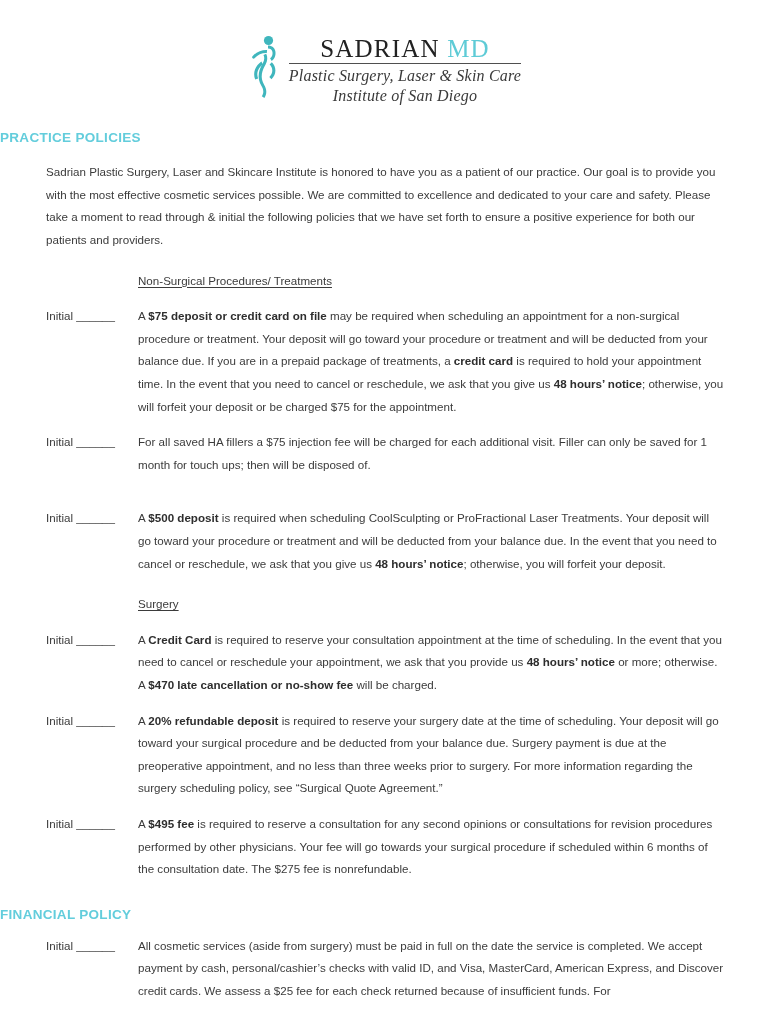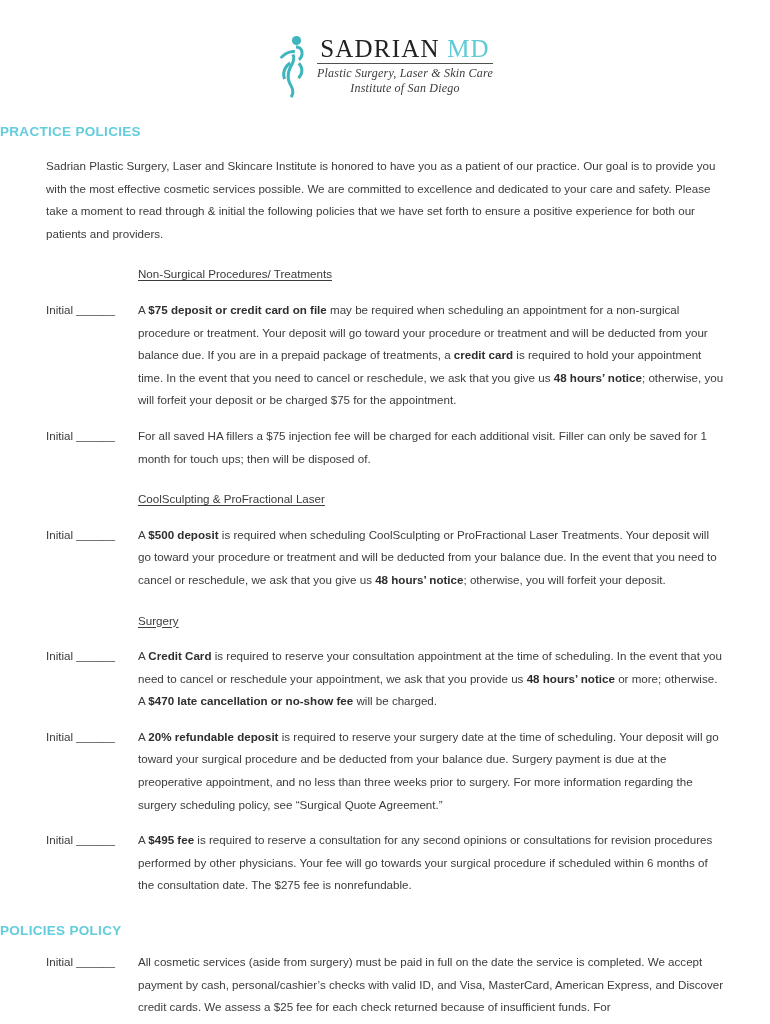--- a/index.html
+++ b/index.html
@@ -57,21 +57,21 @@
   .logo-name .teal { color: #5ecbd6; }
   .logo-rule {
     width: 100%;
     height: 1px;
     background: #4f4f4f;
     margin: 1px 0 2px 0;
   }
   .logo-tagline {
     font-family: "Liberation Serif", serif;
     font-style: italic;
-    font-size: 12px;
+    font-size: 16px;
     color: #3a3a3a;
     line-height: 1.25;
     text-align: center;
     letter-spacing: 0.2px;
     white-space: nowrap;
   }
 
   
   .doc-heading {
     color: #63cddc;
@@ -172,21 +172,20 @@
     <div class="policy-text"><span>A </span><b>$75 deposit or credit card on file</b><span> may be required when scheduling an appointment for a non-surgical procedure or treatment. Your deposit will go toward your procedure or treatment and will be deducted from your balance due. If you are in a prepaid package of treatments, a </span><b>credit card</b><span> is required to hold your appointment time. In the event that you need to cancel or reschedule, we ask that you give us </span><b>48 hours’ notice</b><span>; otherwise, you will forfeit your deposit or be charged $75 for the appointment.</span></div>
   </div>
 
   <div class="policy-row">
     <div class="initial-cell">Initial ______</div>
     <div class="policy-text"><span>For all saved HA fillers a $75 injection fee will be charged for each additional visit. Filler can only be saved for 1 month for touch ups; then will be disposed of.</span></div>
   </div>
 
   <div class="subheading-row">
     <div class="subheading-spacer"></div>
-    <div class="subheading"><span>CoolSculpting &amp; ProFractional Laser</span></div>
   </div>
 
   <div class="policy-row">
     <div class="initial-cell">Initial ______</div>
     <div class="policy-text"><span>A </span><b>$500 deposit</b><span> is required when scheduling CoolSculpting or ProFractional Laser Treatments. Your deposit will go toward your procedure or treatment and will be deducted from your balance due. In the event that you need to cancel or reschedule, we ask that you give us </span><b>48 hours’ notice</b><span>; otherwise, you will forfeit your deposit.</span></div>
   </div>
 
   <div class="subheading-row">
     <div class="subheading-spacer"></div>
     <div class="subheading"><span>Surgery</span></div>
@@ -200,20 +199,20 @@
   <div class="policy-row">
     <div class="initial-cell">Initial ______</div>
     <div class="policy-text"><span>A </span><b>20% refundable deposit</b><span> is required to reserve your surgery date at the time of scheduling. Your deposit will go toward your surgical procedure and be deducted from your balance due.  Surgery payment is due at the preoperative appointment, and no less than three weeks prior to surgery. For more information regarding the surgery scheduling policy, see “Surgical Quote Agreement.”</span></div>
   </div>
 
   <div class="policy-row">
     <div class="initial-cell">Initial ______</div>
     <div class="policy-text"><span>A </span><b>$495 fee</b><span> is required to reserve a consultation for any second opinions or consultations for revision procedures performed by other physicians. Your fee will go towards your surgical procedure if scheduled within 6 months of the consultation date. The $275 fee is nonrefundable.</span></div>
   </div>
 
-  <div class="doc-heading" id="financial-policy-heading">POLICIES POLICY</div>
+  <div class="doc-heading" id="financial-policy-heading">FINANCIAL POLICY</div>
 
   <div class="policy-row">
     <div class="initial-cell">Initial ______</div>
     <div class="policy-text"><span>All cosmetic services (aside from surgery) must be paid in full on the date the service is completed. We accept payment by cash, personal/cashier’s checks with valid ID, and Visa, MasterCard, American Express, and Discover credit cards. We assess a $25 fee for each check returned because of insufficient funds. For</span></div>
   </div>
 
 </div>
 
 </body></html>

